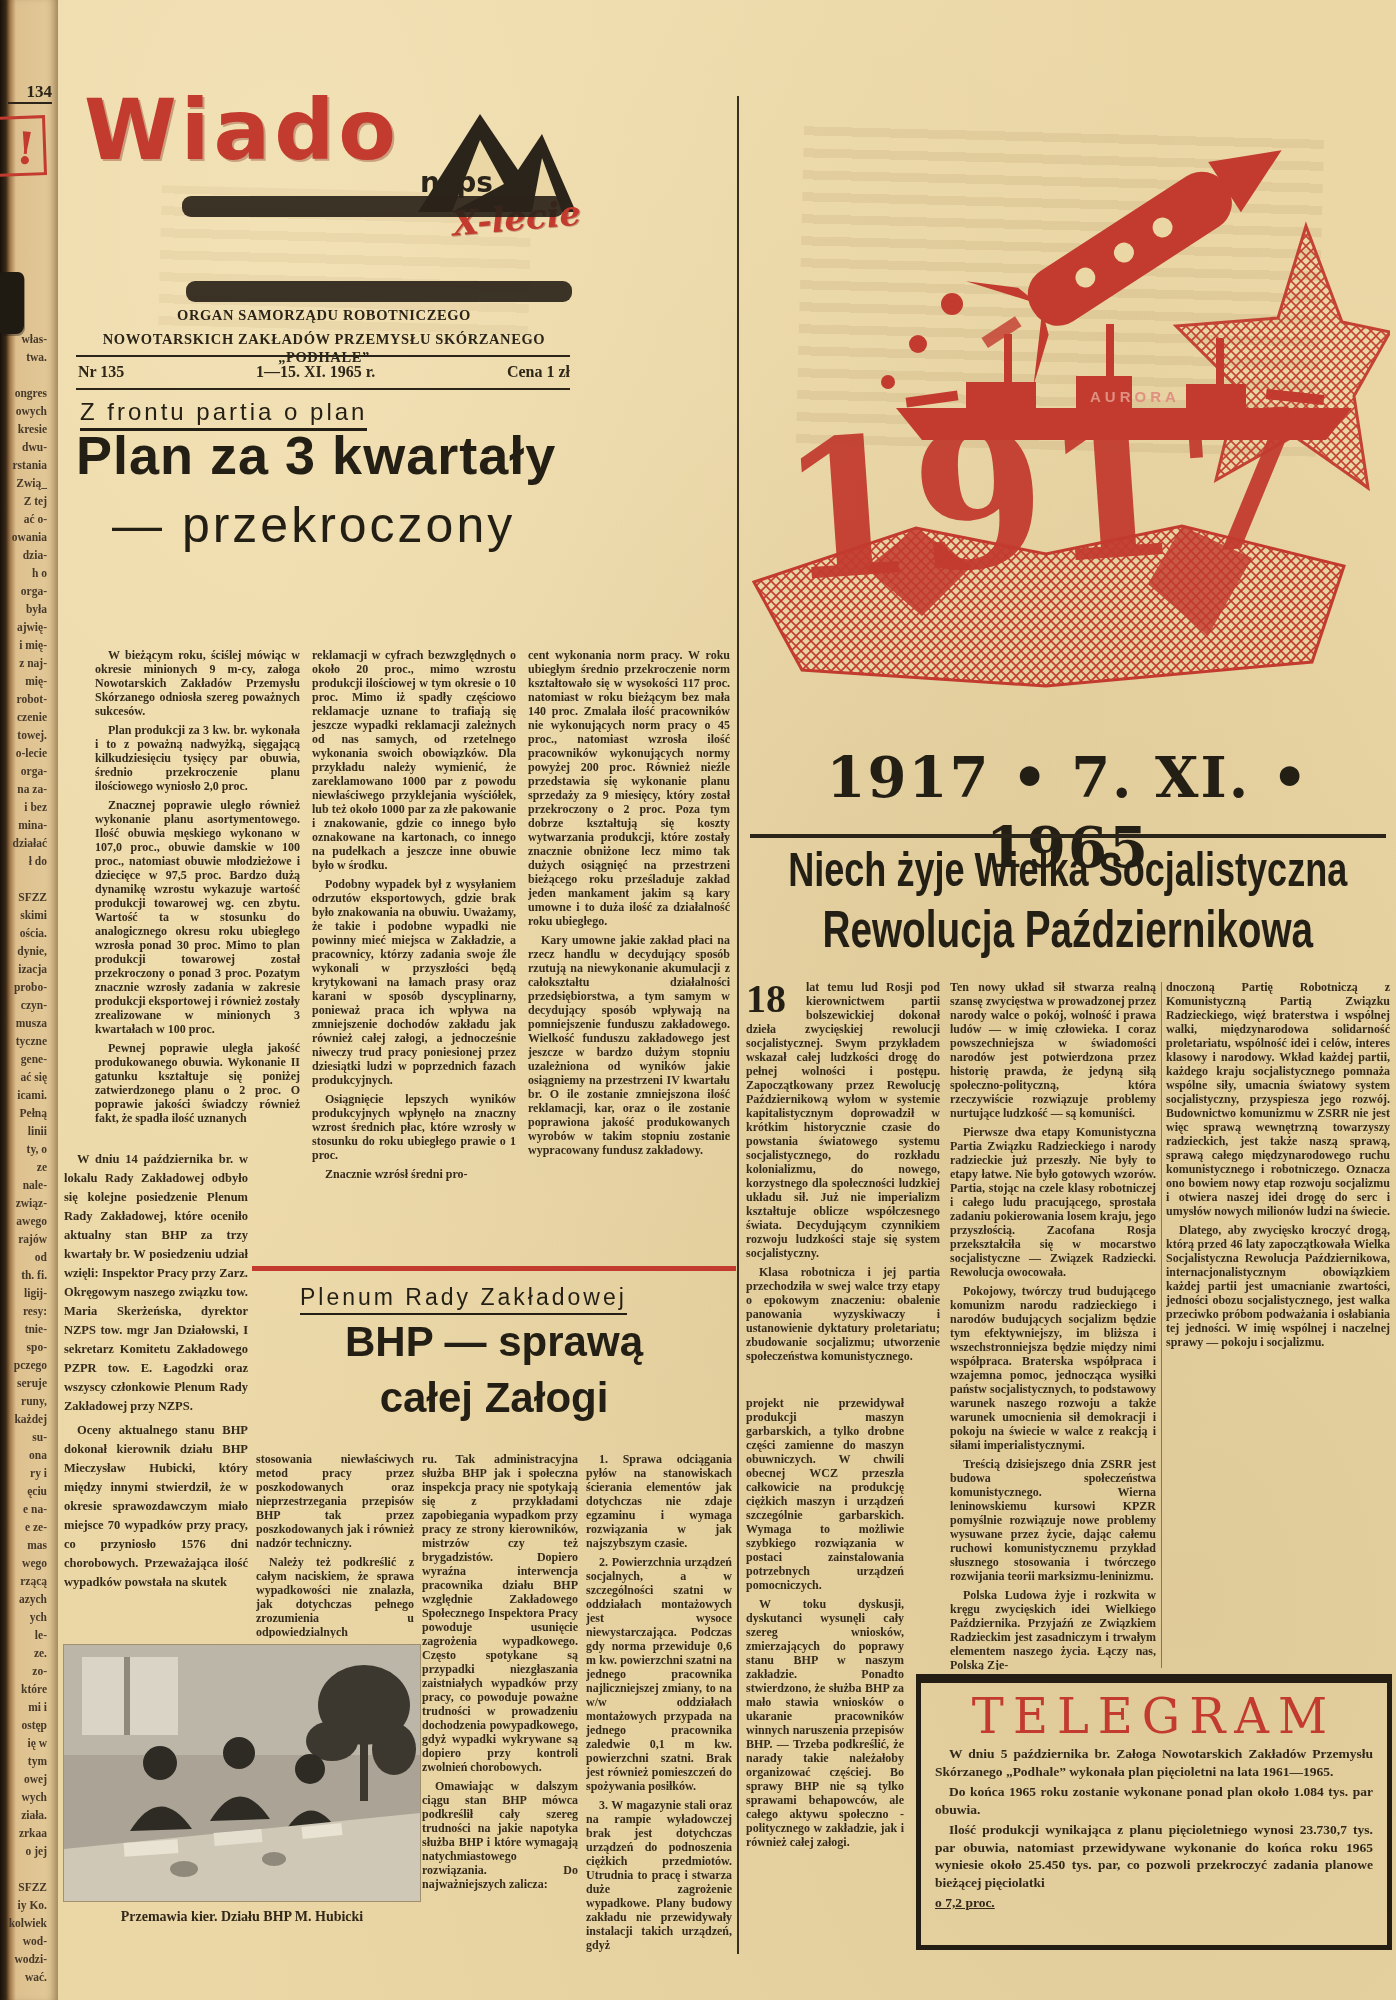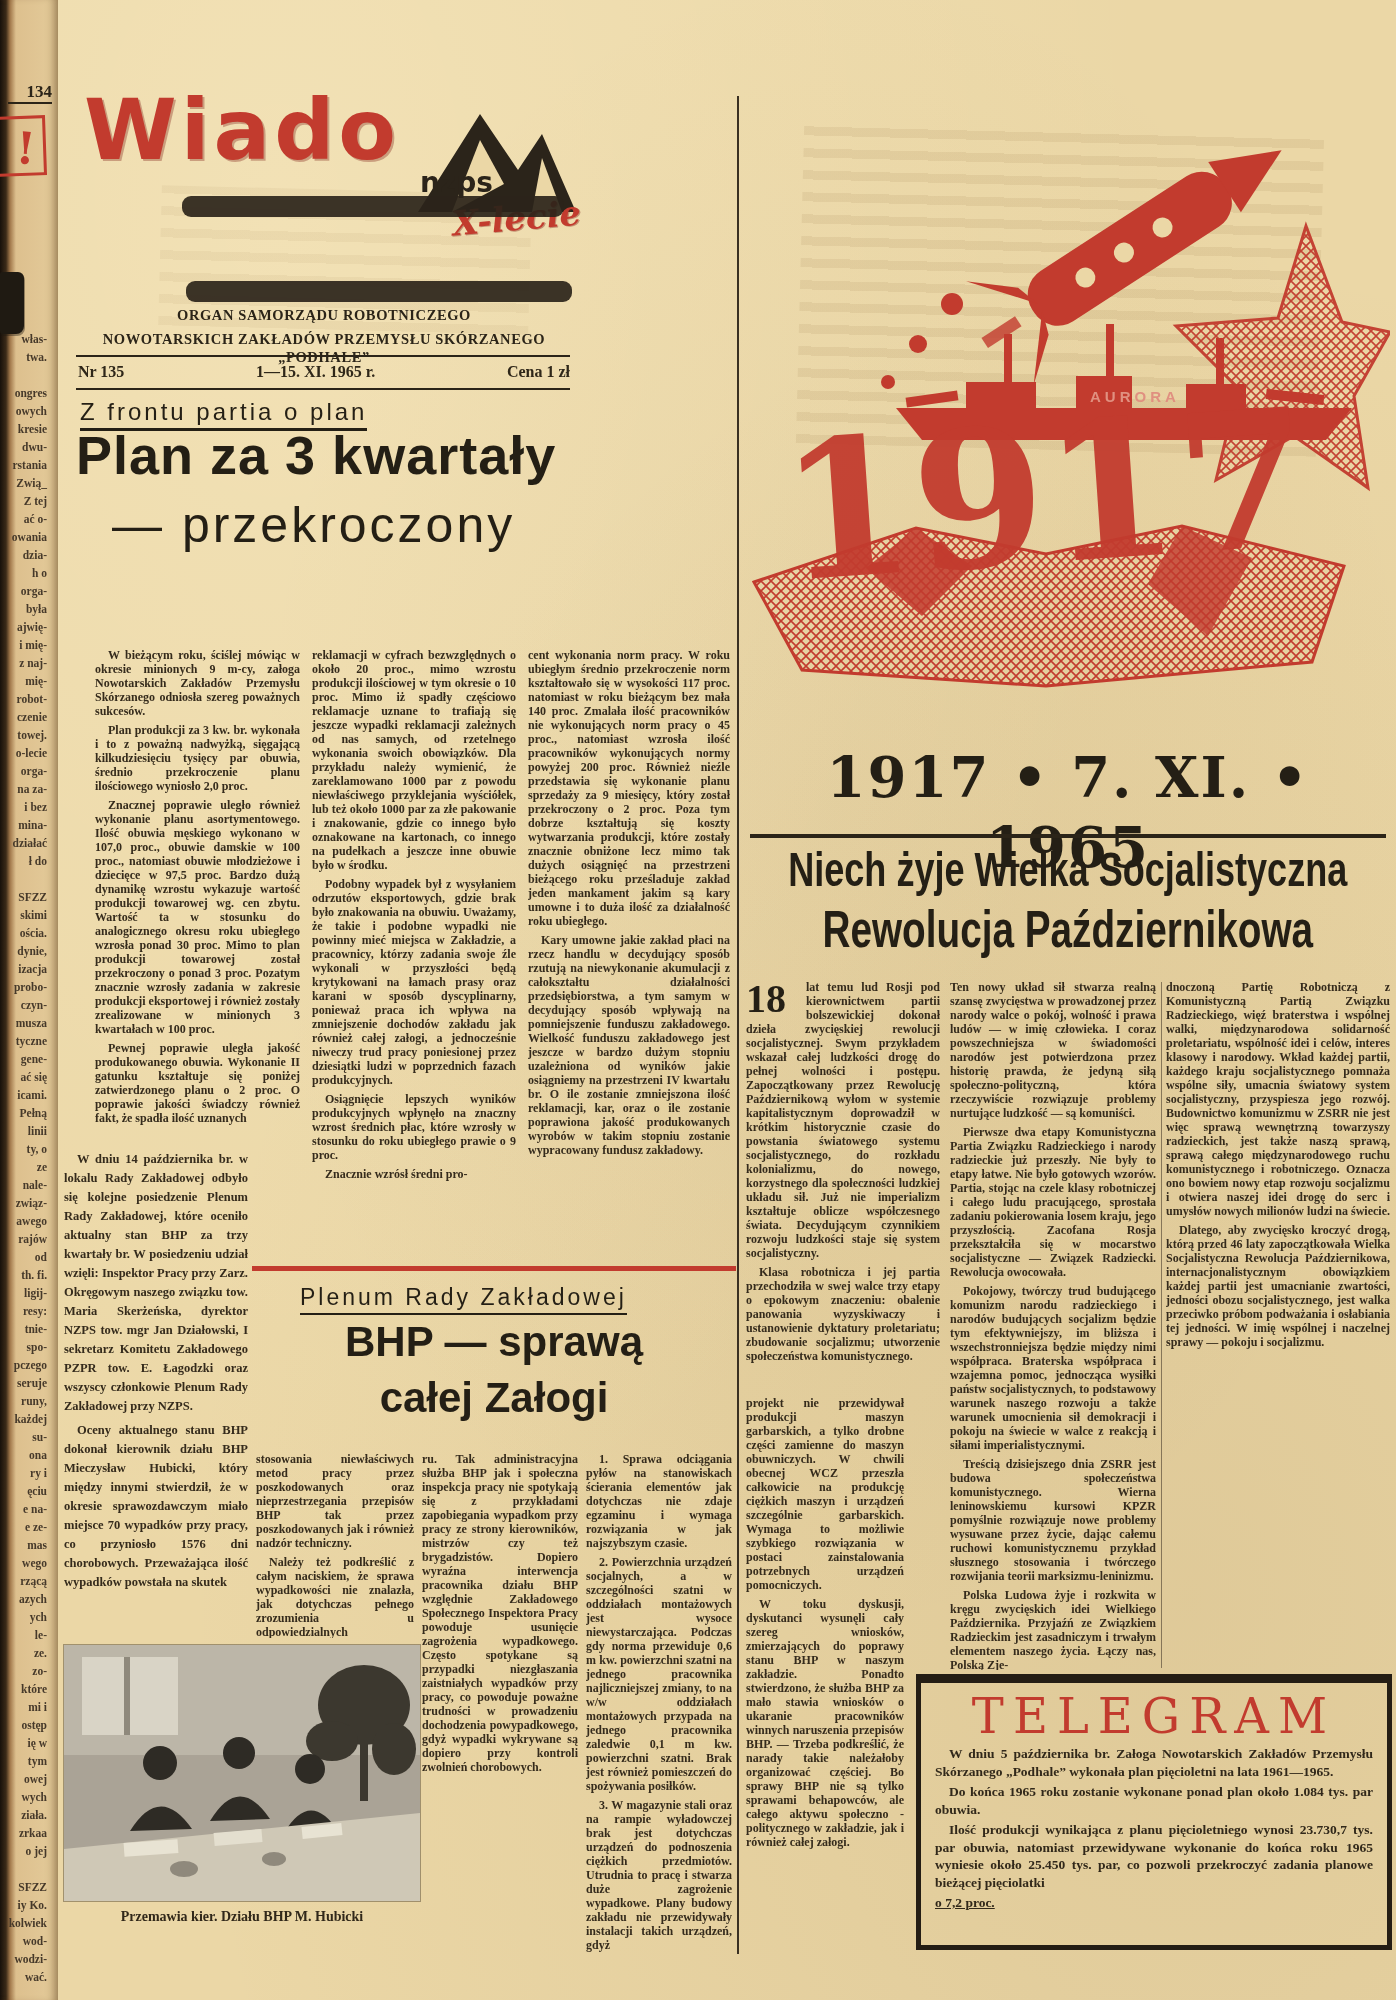--- a/index.html
+++ b/index.html
@@ -227,21 +227,21 @@
 
   <div class="bcol" style="left:95px;top:648px;width:205px;height:494px;">
     <p>W bieżącym roku, ściślej mówiąc w okresie minionych 9 m-cy, załoga Nowotarskich Zakładów Przemysłu Skórzanego odniosła szereg poważnych sukcesów.</p>
     <p>Plan produkcji za 3 kw. br. wykonała i to z poważną nadwyżką, sięgającą kilkudziesięciu tysięcy par obuwia, średnio przekroczenie planu ilościowego wyniosło 2,0 proc.</p>
     <p>Znacznej poprawie uległo również wykonanie planu asortymentowego. Ilość obuwia męskiego wykonano w 107,0 proc., obuwie damskie w 100 proc., natomiast obuwie młodzieżowe i dziecięce w 97,5 proc. Bardzo dużą dynamikę wzrostu wykazuje wartość produkcji towarowej wg. cen zbytu. Wartość ta w stosunku do analogicznego okresu roku ubiegłego wzrosła ponad 30 proc. Mimo to plan produkcji towarowej został przekroczony o ponad 3 proc. Pozatym znacznie wzrosły zadania w zakresie produkcji eksportowej i również zostały zrealizowane w minionych 3 kwartałach w 100 proc.</p>
     <p>Pewnej poprawie uległa jakość produkowanego obuwia. Wykonanie II gatunku kształtuje się poniżej zatwierdzonego planu o 2 proc. O poprawie jakości świadczy również fakt, że spadła ilość uznanych</p>
   </div>
   <div class="bcol" style="left:312px;top:648px;width:204px;height:596px;">
     <p class="ni">reklamacji w cyfrach bezwzględnych o około 20 proc., mimo wzrostu produkcji ilościowej w tym okresie o 10 proc. Mimo iż spadły częściowo reklamacje uznane to trafiają się jeszcze wypadki reklamacji zależnych od nas samych, od rzetelnego wykonania swoich obowiązków. Dla przykładu należy wymienić, że zareklamowano 1000 par z powodu niewłaściwego przyklejania wyściółek, lub też około 1000 par za złe pakowanie i znakowanie, gdzie co innego było oznakowane na kartonach, co innego na pudełkach a jeszcze inne obuwie było w środku.</p>
     <p>Podobny wypadek był z wysyłaniem odrzutów eksportowych, gdzie brak było znakowania na obuwiu. Uważamy, że takie i podobne wypadki nie powinny mieć miejsca w Zakładzie, a pracownicy, którzy zadania swoje źle wykonali w przyszłości będą krytykowani na łamach prasy oraz karani w sposób dyscyplinarny, ponieważ praca ich wpływa na zmniejszenie dochodów zakładu jak również całej załogi, a jednocześnie niweczy trud pracy poniesionej przez dziesiątki ludzi w poprzednich fazach produkcyjnych.</p>
-    <p>Osiągnięcie lepszych wyników produkcyjnych wpłynęło na znaczny wzrost średnich płac, które wzrosły w stosunku do roku ubiegłego prawie o 9 proc.</p>
+    <p>Osiągnięcie lepszych wyników produkcyjnych wpłynęło na znaczny wzrost średnich płac, które wzrosły w stosunku do roku ubiegłego prawie o 1 proc.</p>
     <p>Znacznie wzrósł średni pro-</p>
   </div>
   <div class="bcol" style="left:528px;top:648px;width:202px;height:596px;">
     <p class="ni">cent wykonania norm pracy. W roku ubiegłym średnio przekroczenie norm kształtowało się w wysokości 117 proc. natomiast w roku bieżącym bez mała 140 proc. Zmalała ilość pracowników nie wykonujących norm pracy o 45 proc., natomiast wzrosła ilość pracowników wykonujących normy powyżej 200 proc. Również nieźle przedstawia się wykonanie planu sprzedaży za 9 miesięcy, który został przekroczony o 2 proc. Poza tym dobrze kształtują się koszty wytwarzania produkcji, które zostały znacznie obniżone lecz mimo tak dużych osiągnięć na przestrzeni bieżącego roku prześladuje zakład jeden mankament jakim są kary umowne i to duża ilość za działalność roku ubiegłego.</p>
     <p>Kary umowne jakie zakład płaci na rzecz handlu w decydujący sposób rzutują na niewykonanie akumulacji z całokształtu działalności przedsiębiorstwa, a tym samym w decydujący sposób wpływają na pomniejszenie funduszu zakładowego. Wielkość funduszu zakładowego jest jeszcze w bardzo dużym stopniu uzależniona od wyników jakie osiągniemy na przestrzeni IV kwartału br. O ile zostanie zmniejszona ilość reklamacji, kar, oraz o ile zostanie poprawiona jakość produkowanych wyrobów w takim stopniu zostanie wypracowany fundusz zakładowy.</p>
   </div>
 
   <div class="bcol" style="left:64px;top:1150px;width:184px;height:492px;font-size:12.5px;line-height:19px;">
     <p>W dniu 14 października br. w lokalu Rady Zakładowej odbyło się kolejne posiedzenie Plenum Rady Zakładowej, które oceniło aktualny stan BHP za trzy kwartały br. W posiedzeniu udział wzięli: Inspektor Pracy przy Zarz. Okręgowym naszego związku tow. Maria Skerżeńska, dyrektor NZPS tow. mgr Jan Działowski, I sekretarz Komitetu Zakładowego PZPR tow. E. Łagodzki oraz wszyscy członkowie Plenum Rady Zakładowej przy NZPS.</p>
     <p>Oceny aktualnego stanu BHP dokonał kierownik działu BHP Mieczysław Hubicki, który między innymi stwierdził, że w okresie sprawozdawczym miało miejsce 70 wypadków przy pracy, co przyniosło 1576 dni chorobowych. Przeważająca ilość wypadków powstała na skutek</p>
@@ -253,20 +253,21 @@
   </div>
   <div class="abs headline" style="left:252px;top:1318px;width:484px;text-align:center;font-size:42px;font-weight:700;">BHP — sprawą</div>
   <div class="abs headline" style="left:252px;top:1374px;width:484px;text-align:center;font-size:42px;font-weight:700;">całej Załogi</div>
 
   <div class="bcol" style="left:256px;top:1452px;width:158px;height:186px;">
     <p class="ni">stosowania niewłaściwych metod pracy przez poszkodowanych oraz nieprzestrzegania przepisów BHP tak przez poszkodowanych jak i również nadzór techniczny.</p>
     <p>Należy też podkreślić z całym naciskiem, że sprawa wypadkowości nie znalazła, jak dotychczas pełnego zrozumienia u odpowiedzialnych pracowników nadzoru technicznego. Bardzo wiele do życzenia pozostawia profilaktyka przeciwwypadkowa ze strony średniego i wyższego dozo-</p>
   </div>
   <div class="bcol" style="left:422px;top:1452px;width:156px;height:505px;">
     <p class="ni">ru. Tak administracyjna służba BHP jak i społeczna inspekcja pracy nie spotykają się z przykładami zapobiegania wypadkom przy pracy ze strony kierowników, mistrzów czy też brygadzistów. Dopiero wyraźna interwencja pracownika działu BHP względnie Zakładowego Społecznego Inspektora Pracy powoduje usunięcie zagrożenia wypadkowego. Często spotykane są przypadki niezgłaszania zaistniałych wypadków przy pracy, co powoduje poważne trudności w prowadzeniu dochodzenia powypadkowego, gdyż wypadki wykrywane są dopiero przy kontroli zwolnień chorobowych.</p>
+    <p>Omawiając w dalszym ciągu stan BHP mówca podkreślił cały szereg trudności na jakie napotyka służba BHP i które wymagają natychmiastowego rozwiązania. Do najważniejszych zalicza:</p>
   </div>
   <div class="bcol" style="left:586px;top:1452px;width:146px;height:505px;">
     <p>1. Sprawa odciągania pyłów na stanowiskach ścierania elementów jak dotychczas nie zdaje egzaminu i wymaga rozwiązania w jak najszybszym czasie.</p>
     <p>2. Powierzchnia urządzeń socjalnych, a w szczególności szatni w oddziałach montażowych jest wysoce niewystarczająca. Podczas gdy norma przewiduje 0,6 m kw. powierzchni szatni na jednego pracownika najliczniejszej zmiany, to na w/w oddziałach montażowych przypada na jednego pracownika zaledwie 0,1 m kw. powierzchni szatni. Brak jest również pomieszczeń do spożywania posiłków.</p>
     <p>3. W magazynie stali oraz na rampie wyładowczej brak jest dotychczas urządzeń do podnoszenia ciężkich przedmiotów. Utrudnia to pracę i stwarza duże zagrożenie wypadkowe. Plany budowy zakładu nie przewidywały instalacji takich urządzeń, gdyż</p>
   </div>
   <div class="bcol" style="left:746px;top:1396px;width:158px;height:560px;">
     <p class="ni">projekt nie przewidywał produkcji maszyn garbarskich, a tylko drobne części zamienne do maszyn obuwniczych. W chwili obecnej WCZ przeszła całkowicie na produkcję ciężkich maszyn i urządzeń szczególnie garbarskich. Wymaga to możliwie szybkiego rozwiązania w postaci zainstalowania potrzebnych urządzeń pomocniczych.</p>
     <p>W toku dyskusji, dyskutanci wysunęli cały szereg wniosków, zmierzających do poprawy stanu BHP w naszym zakładzie. Ponadto stwierdzono, że służba BHP za mało stawia wniosków o ukaranie pracowników winnych naruszenia przepisów BHP. — Trzeba podkreślić, że narady takie należałoby organizować częściej. Bo sprawy BHP nie są tylko sprawami behapowców, ale całego aktywu społeczno - politycznego w zakładzie, jak i również całej załogi.</p>
   </div>

